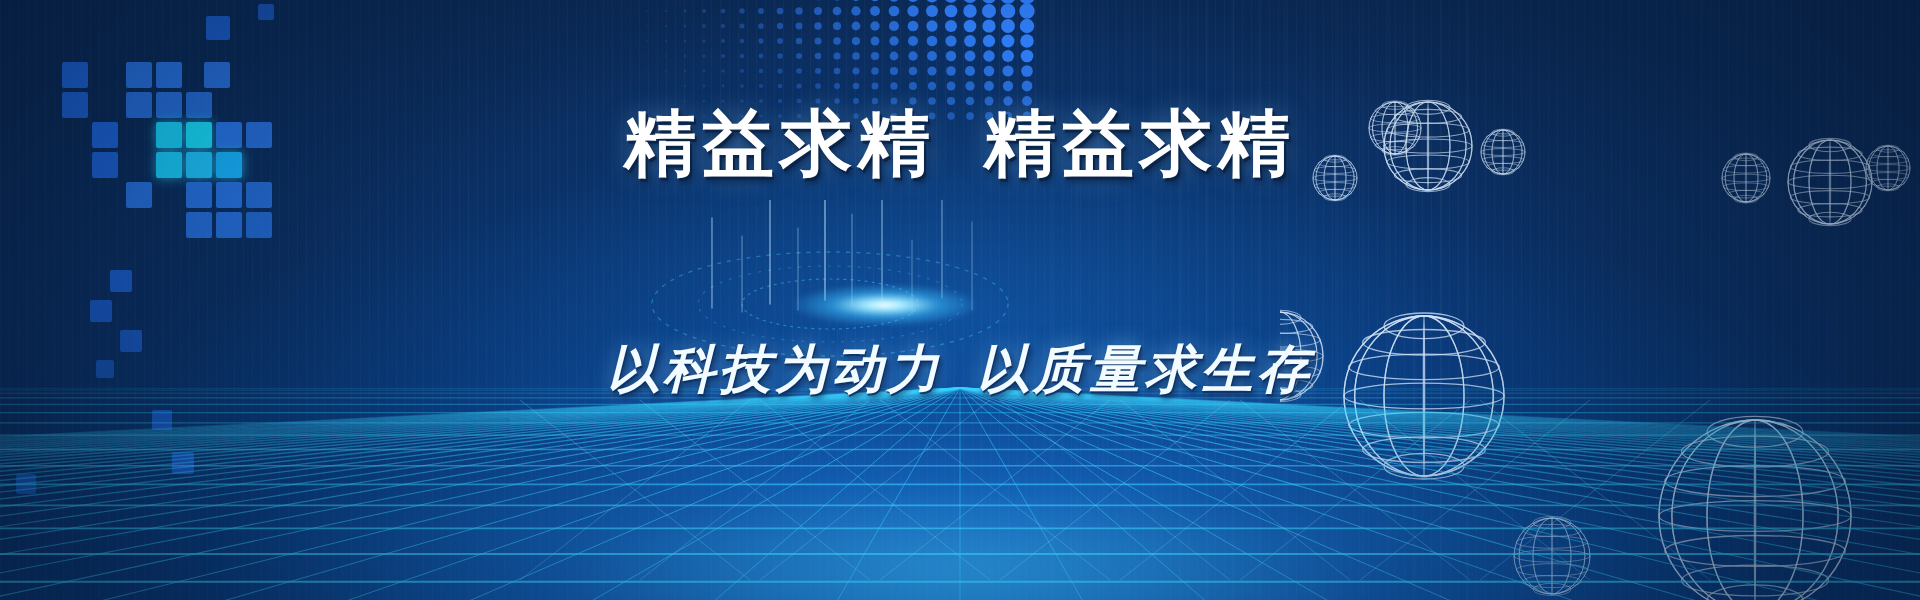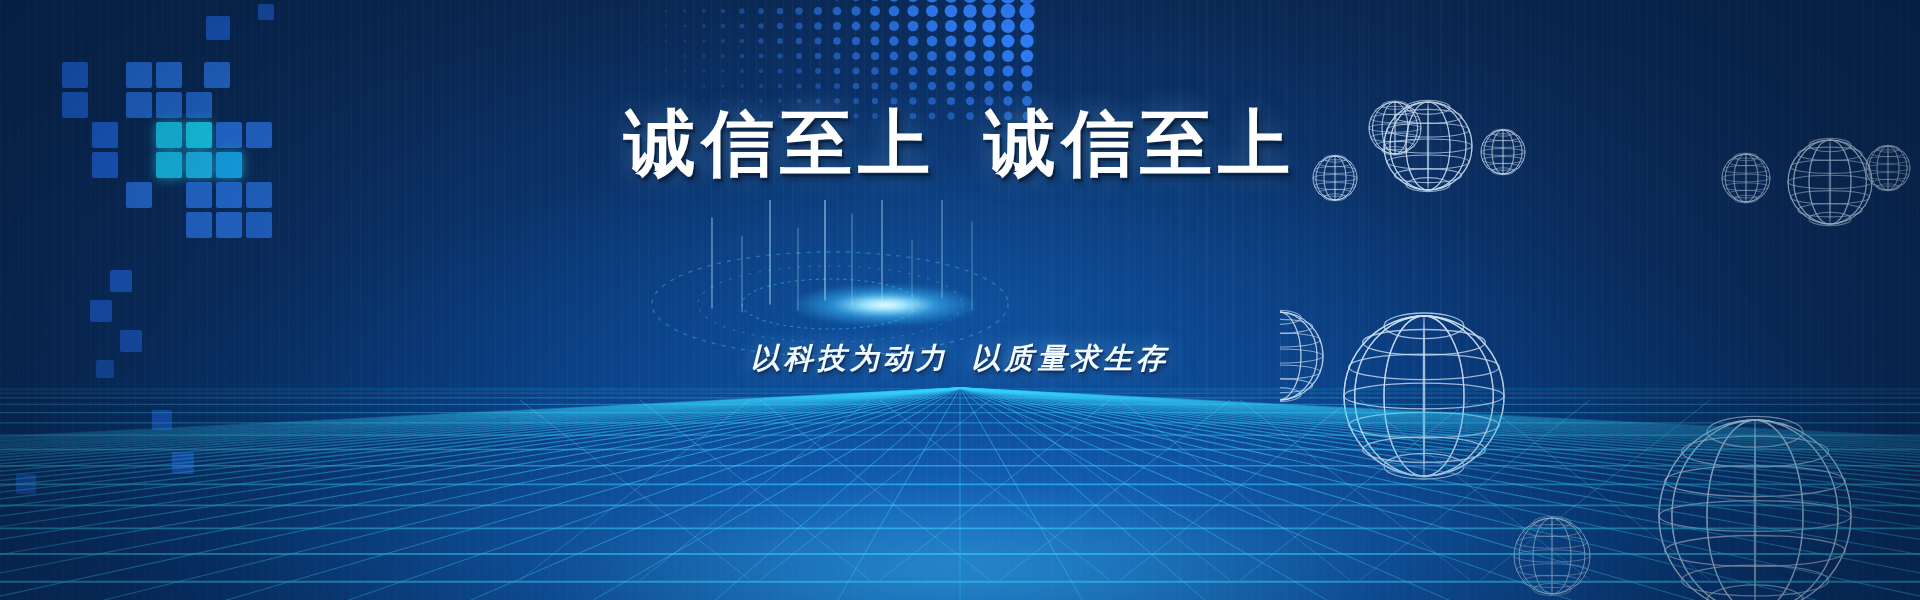--- a/index.html
+++ b/index.html
@@ -71,21 +71,21 @@
     font-weight:bold; font-size:72px; line-height:1; color:#ffffff;
     letter-spacing:6px; white-space:pre;
     text-shadow:
       2px 3px 0 rgba(8,34,70,.85),
       3px 5px 7px rgba(4,20,48,.65),
       0 0 26px rgba(150,215,255,.35);
   }
   .subline {
     position:absolute; left:0; right:0; top:344px; text-align:center;
     font-family:"Liberation Serif", serif;
-    font-weight:bold; font-style:italic; font-size:29px; line-height:1;
+    font-weight:bold; font-style:italic; font-size:52px; line-height:1;
     letter-spacing:4px; white-space:pre;
     color:#f2fbff;
     text-shadow:
       1px 2px 0 rgba(10,50,105,.9),
       2px 4px 6px rgba(4,22,55,.7),
       0 0 20px rgba(140,210,255,.55);
   }
 </style>
 </head>
 <body>
@@ -663,17 +663,17 @@
           <line x1="1590" y1="30" x2="1360" y2="210"></line>
           <line x1="1480" y1="30" x2="1710" y2="210"></line>
           <line x1="1710" y1="30" x2="1480" y2="210"></line>
         </g>
       </svg>
   </div>
 
   <div class="vignette"></div>
 
   <div class="text-wrap">
-    <div class="headline">诚信至上  诚信至上</div>
+    <div class="headline">精益求精  精益求精</div>
     <div class="subline">以科技为动力  以质量求生存</div>
   </div>
 
 </div>
 
 </body></html>

